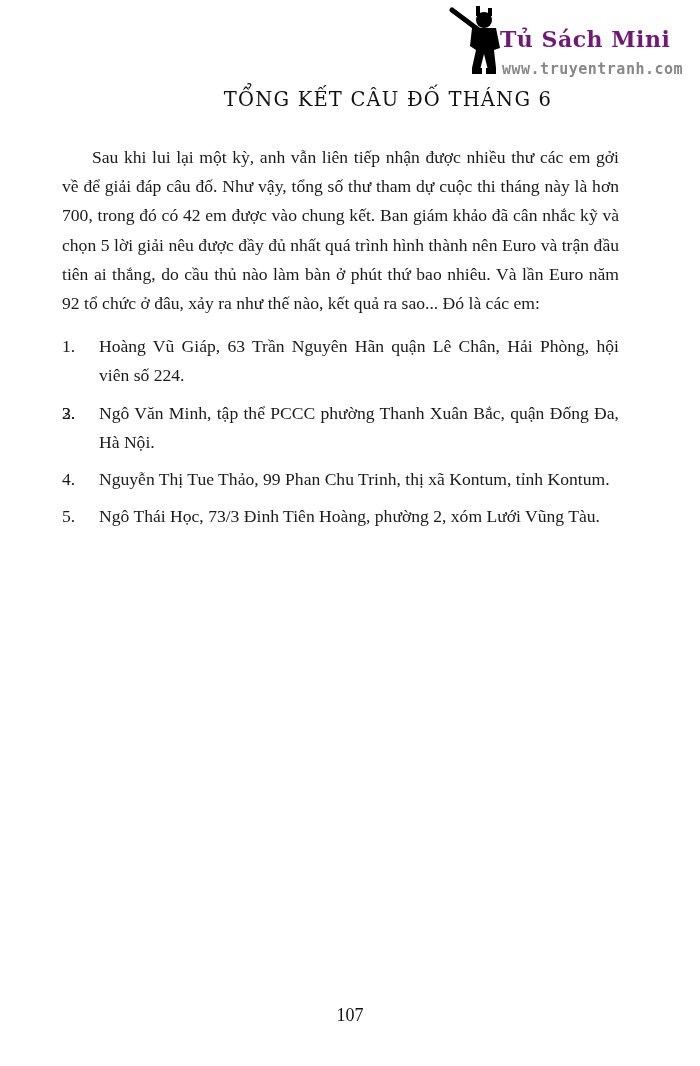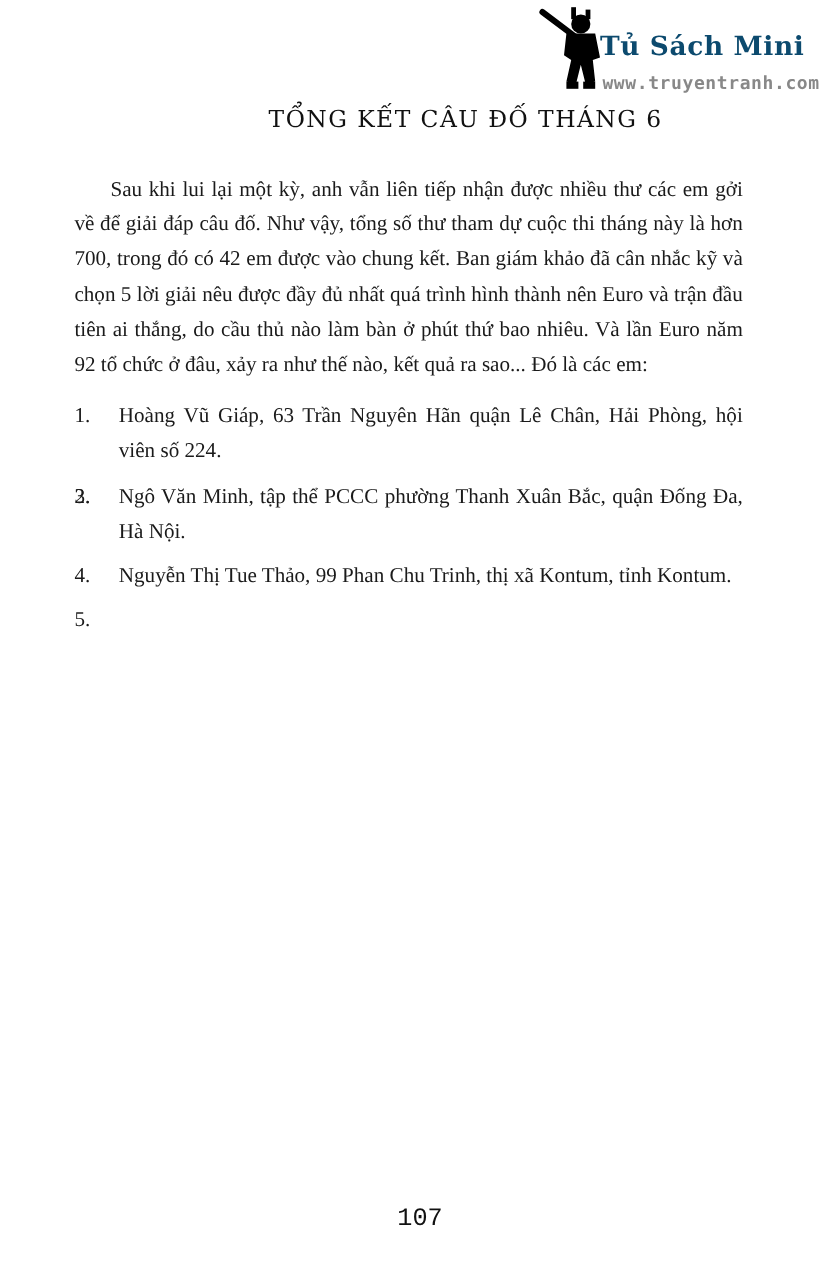--- a/index.html
+++ b/index.html
@@ -4,21 +4,21 @@
   <style>
     html, body { margin: 0; padding: 0; }
     body {
       width: 700px; height: 1066px; background: #ffffff; position: relative; overflow: hidden;
       font-family: "DejaVu Serif", "Liberation Serif", serif; color: #1a1a1a;
     }
     .logo { position: absolute; left: 448px; top: 4px; width: 250px; height: 72px; }
     .logo-figure { position: absolute; left: 0; top: 0; width: 62px; height: 72px; }
     .logo-title {
       position: absolute; left: 52px; top: 22px; font-family: "DejaVu Serif", serif;
-      font-weight: bold; font-size: 22px; color: #0c4a6e; letter-spacing: 0.5px; white-space: nowrap;
+      font-weight: bold; font-size: 22px; color: #701a75; letter-spacing: 0.5px; white-space: nowrap;
     }
     .logo-url {
       position: absolute; left: 54px; top: 56px; font-family: "DejaVu Sans Mono", monospace;
       font-size: 15px; color: #888; letter-spacing: 0.5px; font-weight: bold; white-space: nowrap;
     }
     .page-title {
       position: absolute; left: 0; width: 700px; top: 88px; text-align: center;
       font-family: "DejaVu Serif", serif; font-weight: normal; font-size: 19.5px;
       letter-spacing: 1.2px; color: #111; padding-left: 38px;
     }
@@ -30,21 +30,21 @@
     .text-block p { margin: 0; }
     .indent { text-indent: 30px; }
     .gap { margin-top: 4px !important; }
     .list { list-style: none; margin: 14px 0 0 0; padding: 0; }
     .list li { position: relative; padding-left: 37px; margin-bottom: 8px; }
     .list li .num { position: absolute; left: 0; top: 0; }
     .para-after { margin-top: 6px !important; }
     .para-after2 { margin-top: 12px !important; }
     .page-number {
       position: absolute; left: 0; width: 700px; top: 1005px; text-align: center;
-      font-family: Liberation Mono, monospace; font-size: 21px; color: #111;
+      font-family: Liberation Serif, serif; font-size: 18px; color: #111;
     }
   </style>
 </head>
 <body>
 
 <div class="logo">
   <svg class="logo-figure" viewBox="0 0 62 72">
     <line x1="4" y1="6" x2="36" y2="30" stroke="#000" stroke-width="5" stroke-linecap="round"></line>
     <rect x="28" y="2" width="4" height="10" fill="#000"></rect>
     <rect x="40" y="4" width="4" height="8" fill="#000"></rect>
@@ -59,17 +59,17 @@
 
 <h1 class="page-title" style="margin:0;">TỔNG KẾT CÂU ĐỐ THÁNG 6</h1>
 
 <div class="text-block">
   <p class="indent gap">Sau khi lui lại một kỳ, anh vẫn liên tiếp nhận được nhiều thư các em gởi về để giải đáp câu đố. Như vậy, tổng số thư tham dự cuộc thi tháng này là hơn 700, trong đó có 42 em được vào chung kết. Ban giám khảo đã cân nhắc kỹ và chọn 5 lời giải nêu được đầy đủ nhất quá trình hình thành nên Euro và trận đầu tiên ai thắng, do cầu thủ nào làm bàn ở phút thứ bao nhiêu. Và lần Euro năm 92 tổ chức ở đâu, xảy ra như thế nào, kết quả ra sao... Đó là các em:</p>
   <ol class="list">
     <li><span class="num">1.</span><span>Hoàng Vũ Giáp, 63 Trần Nguyên Hãn quận Lê Chân, Hải Phòng, hội viên số 224.</span></li>
     <li><span class="num">2.</span></li>
     <li><span class="num">3.</span><span>Ngô Văn Minh, tập thể PCCC phường Thanh Xuân Bắc, quận Đống Đa, Hà Nội.</span></li>
     <li><span class="num">4.</span><span>Nguyễn Thị Tue Thảo, 99 Phan Chu Trinh, thị xã Kontum, tỉnh Kontum.</span></li>
-    <li><span class="num">5.</span></li>
+    <li><span class="num">5.</span><span>Ngô Thái Học, 73/3 Đinh Tiên Hoàng, phường 2, xóm Lưới Vũng Tàu.</span></li>
   </ol>
 </div>
 
 <div class="page-number">107</div>
 
 </body></html>

